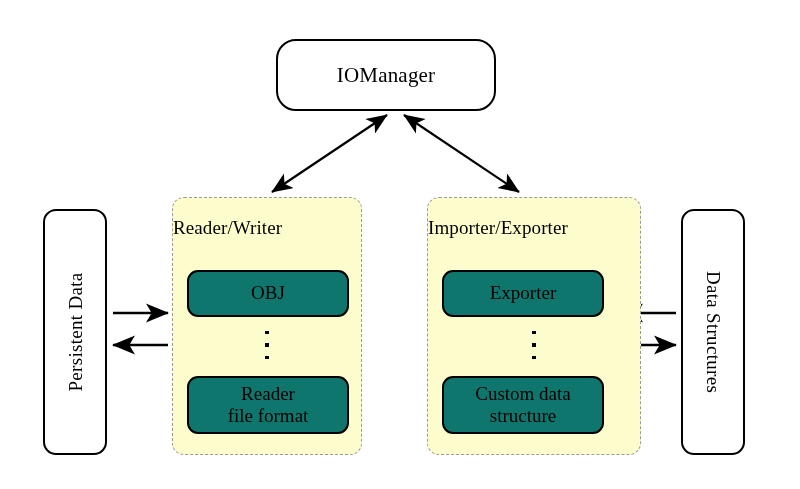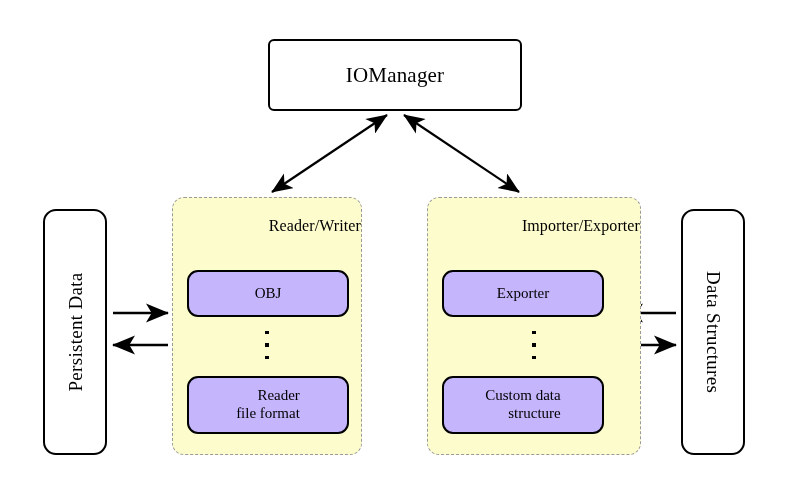--- a/index.html
+++ b/index.html
@@ -24,25 +24,25 @@
     border: 2.2px solid #000000;
     border-radius: 12px;
     background: #ffffff;
     display: flex;
     align-items: center;
     justify-content: center;
     text-align: center;
   }
 
   #iomanager-box {
-    left: 268px;
+    left: 276px;
     top: 39px;
-    width: 254px;
+    width: 220px;
     height: 72px;
-    border-radius: 6px;
+    border-radius: 20px;
   }
   #iomanager-label {
     font-size: 21px;
     letter-spacing: 0.2px;
   }
 
   
   .side-box {
     position: absolute;
     box-sizing: border-box;
@@ -91,41 +91,41 @@
     left: 427px;
     top: 197px;
     width: 214px;
     height: 258px;
   }
   .group-title {
     position: absolute;
     top: 19px;
     left: 0;
     width: 100%;
-    text-align: right;
-    font-size: 16px;
+    text-align: left;
+    font-size: 19px;
     white-space: nowrap;
     letter-spacing: 0.1px;
   }
 
   
   .item-box {
     position: absolute;
     box-sizing: border-box;
     left: 14px;
     width: 162px;
     border: 2.6px solid #000000;
     border-radius: 11px;
-    background: #c4b5fd;
+    background: #0f766e;
     display: flex;
     align-items: center;
     justify-content: center;
-    text-align: right;
+    text-align: center;
     line-height: 1.18;
-    font-size: 15px;
+    font-size: 19px;
   }
   .item-top {
     top: 72px;
     height: 47px;
   }
   .item-bottom {
     top: 178px;
     height: 58px;
   }
 

